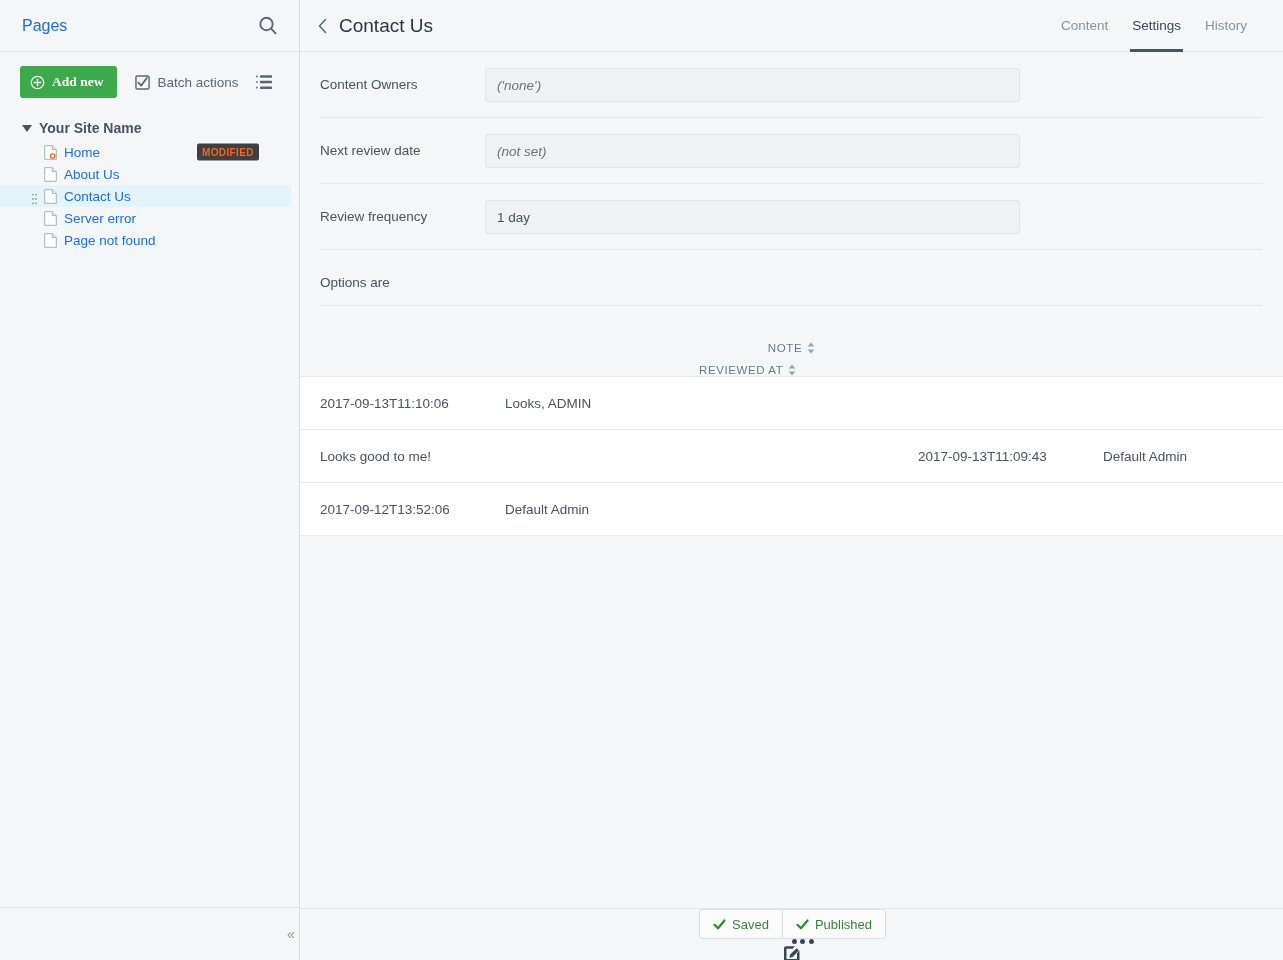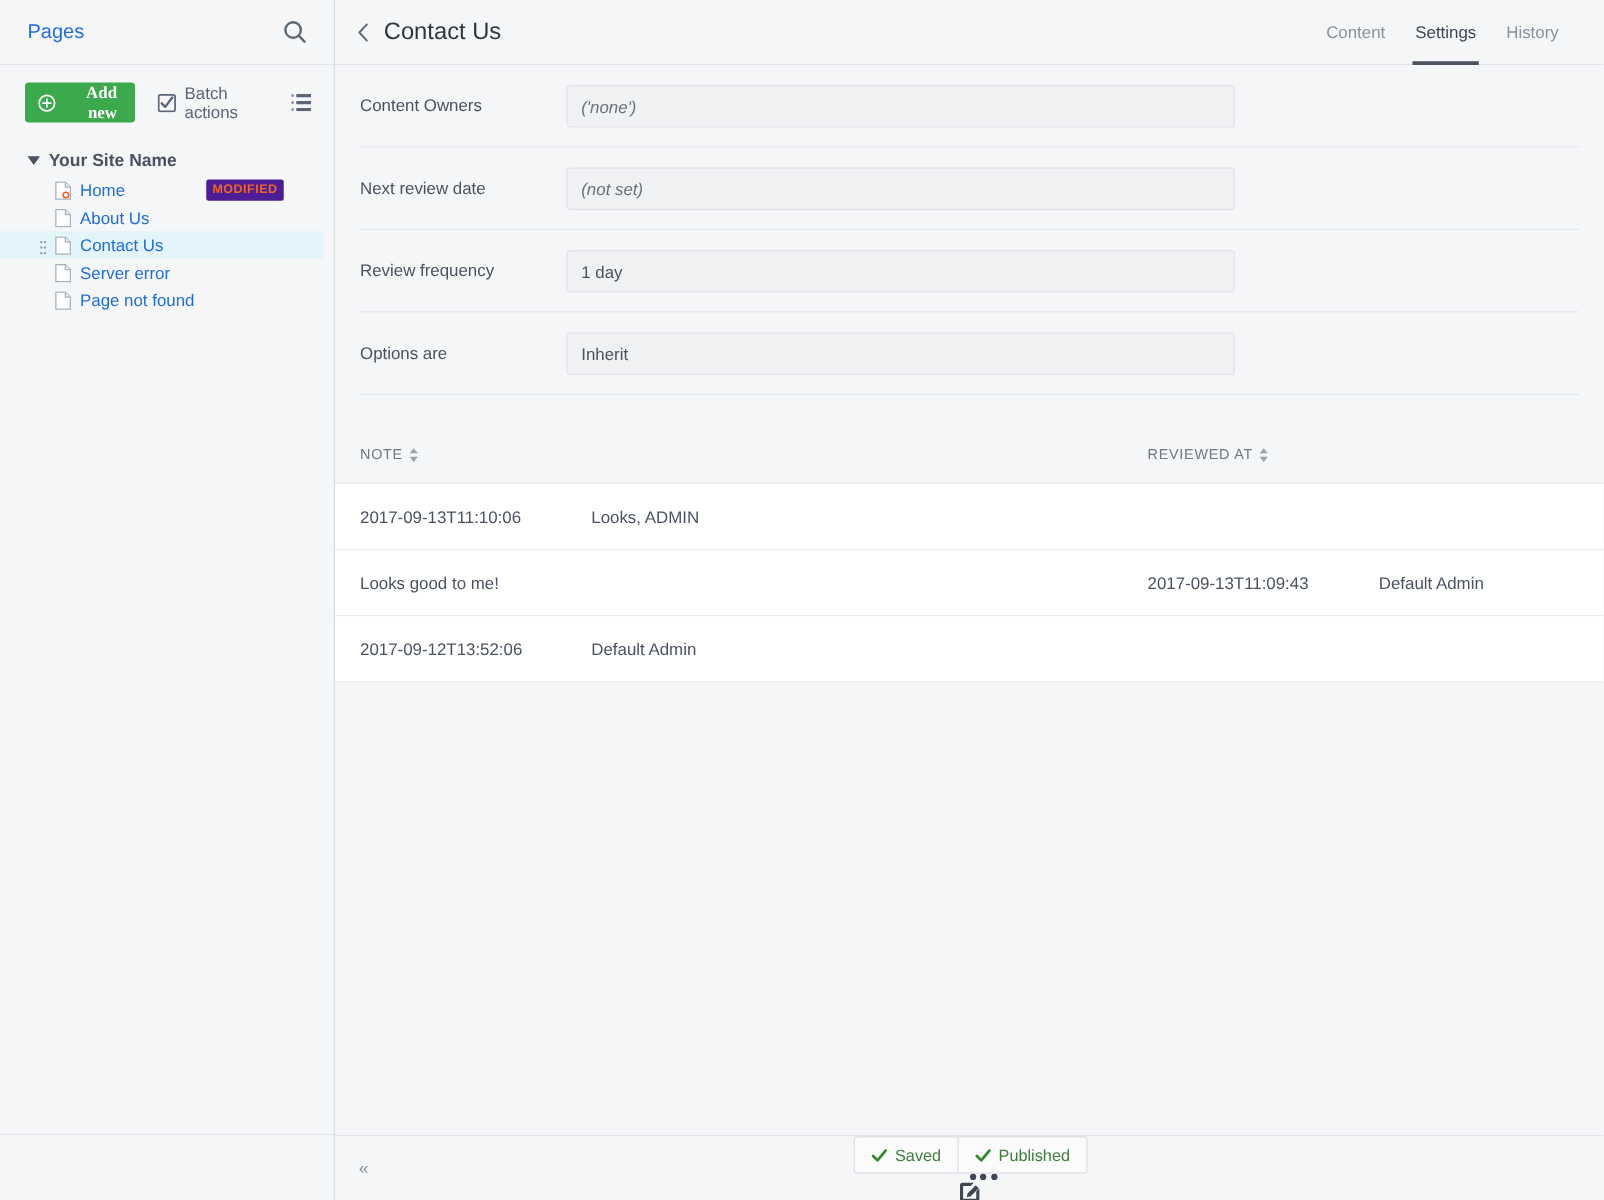--- a/index.html
+++ b/index.html
@@ -7,21 +7,21 @@
     width: 1283px; height: 960px;
     font-family: "Liberation Sans", sans-serif;
     background: #f5f6f7;
     color: #333;
     overflow: hidden;
   }
   .app { display: flex; width: 1283px; height: 960px; position: relative; }
 
   
   .sidebar {
-    width: 268px; height: 960px;
+    width: 300px; height: 960px;
     background: #f5f6f7;
     border-right: 1px solid #d9dce0;
     display: flex; flex-direction: column;
     position: relative;
   }
   .sidebar-header {
     height: 52px; min-height: 52px;
     border-bottom: 1px solid #e3e5e8;
     display: flex; align-items: center;
     padding: 0 20px 0 22px;
@@ -81,21 +81,21 @@
   .tree-item.selected { background: #e4f4fb; }
   .tree-item .drag-handle {
     position: absolute; left: 32px; top: 50%; transform: translateY(-50%);
     width: 5px; height: 11px; display: none;
   }
   .tree-item.selected .drag-handle { display: block; }
   .page-icon { width: 13px; height: 15px; display:block; margin-right: 7px; flex: none; }
   .tree-label { font-size: 13.5px; color: #1e6ddc; }
   .badge-modified {
     position: absolute; right: 32px; top: 50%; transform: translateY(-50%);
-    background: #4c1d95;
+    background: #404040;
     color: #f26522;
     font-size: 10px;
     font-weight: bold;
     letter-spacing: .4px;
     padding: 3px 5px;
     border-radius: 2px;
   }
 
   
   .main { flex: 1; height: 960px; display: flex; flex-direction: column; background: #f5f6f7; position: relative; }
@@ -169,20 +169,21 @@
   }
   .field-control.placeholder { font-style: italic; color: #6a7280; }
 
   
   .table { margin-top: 25px; }
   .t-head {
     display: flex; align-items: center;
     height: 46px;
     padding: 0 20px;
     border-bottom: 1px solid #e5e8eb;
+    flex-direction: column;
   }
   .t-head .th {
     font-size: 11.5px; color: #6e7885; letter-spacing: .6px;
     display: flex; align-items: center; gap: 5px; cursor: pointer;
   }
   .sort-icon { width: 8px; height: 12px; display:block; }
   .col-note { flex: 1; }
   .col-date { width: 185px; flex: none; }
   .col-user { width: 160px; flex: none; }
   .t-row {
@@ -388,21 +389,20 @@
       <div class="field-row">
         <div class="field-label">Next review date</div>
         <div class="field-control placeholder">(not set)</div>
       </div>
       <div class="field-row">
         <div class="field-label">Review frequency</div>
         <div class="field-control">1 day</div>
       </div>
       <div class="field-row">
         <div class="field-label">Options are</div>
-        <div class="field-control">Inherit</div>
       </div>
     </div>
 
     <div class="table">
       <div class="t-head">
         <div class="th col-note">
           <span>NOTE</span>
           <span>
             <svg class="sort-icon" viewBox="0 0 8 12" fill="#9aa3ad">
               <polygon points="4,0.5 7.3,4.6 0.7,4.6"></polygon>

